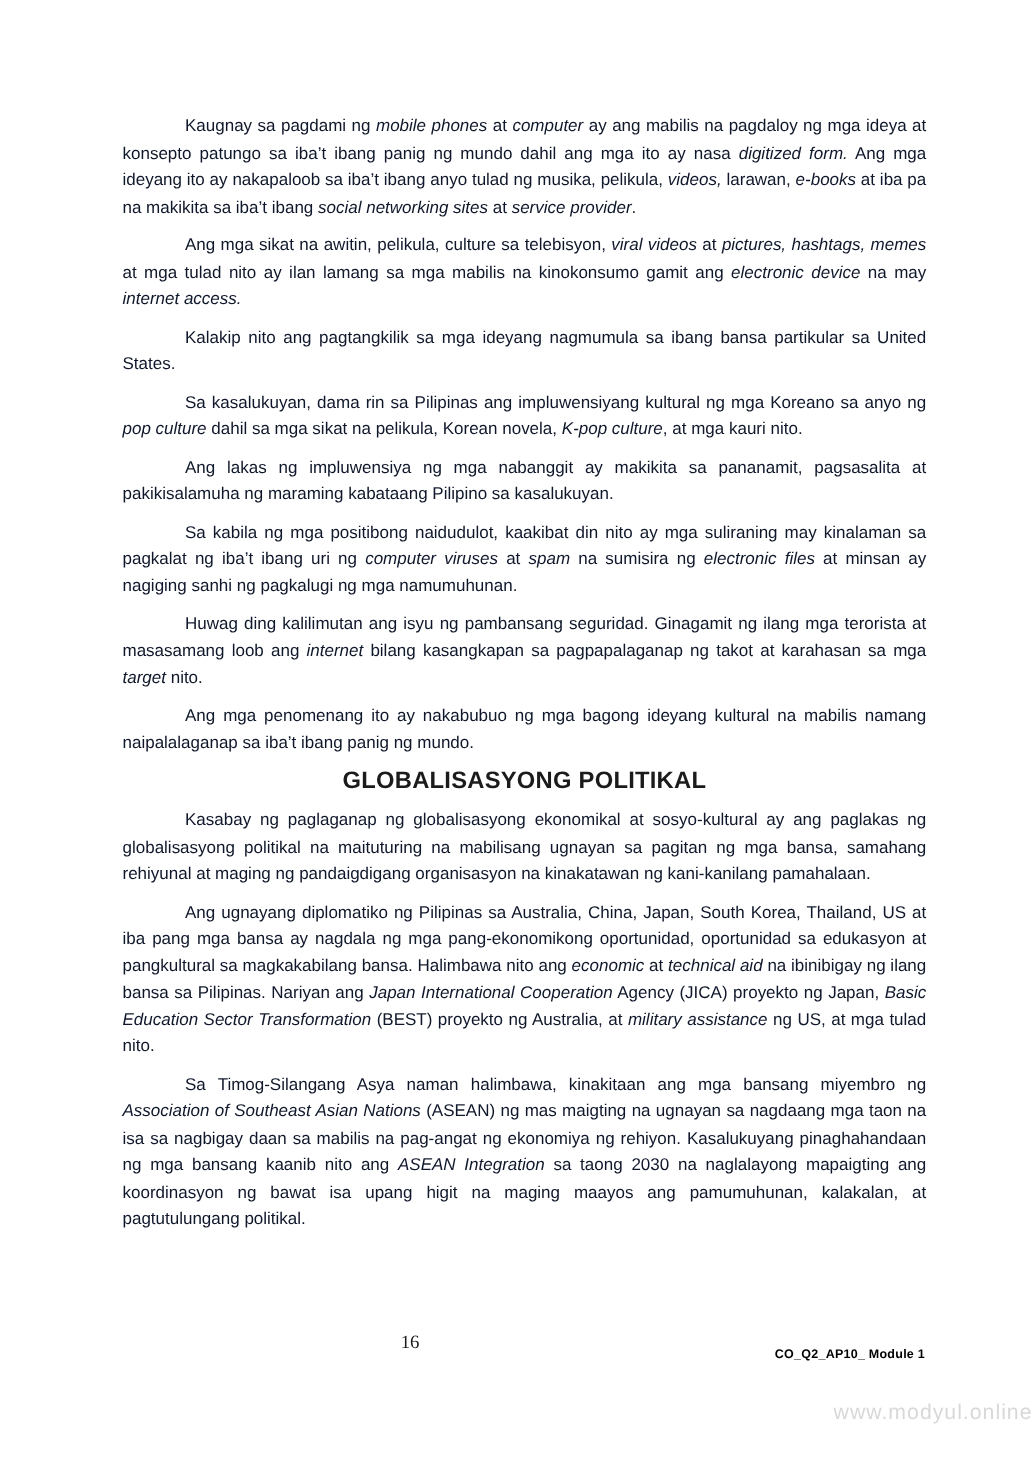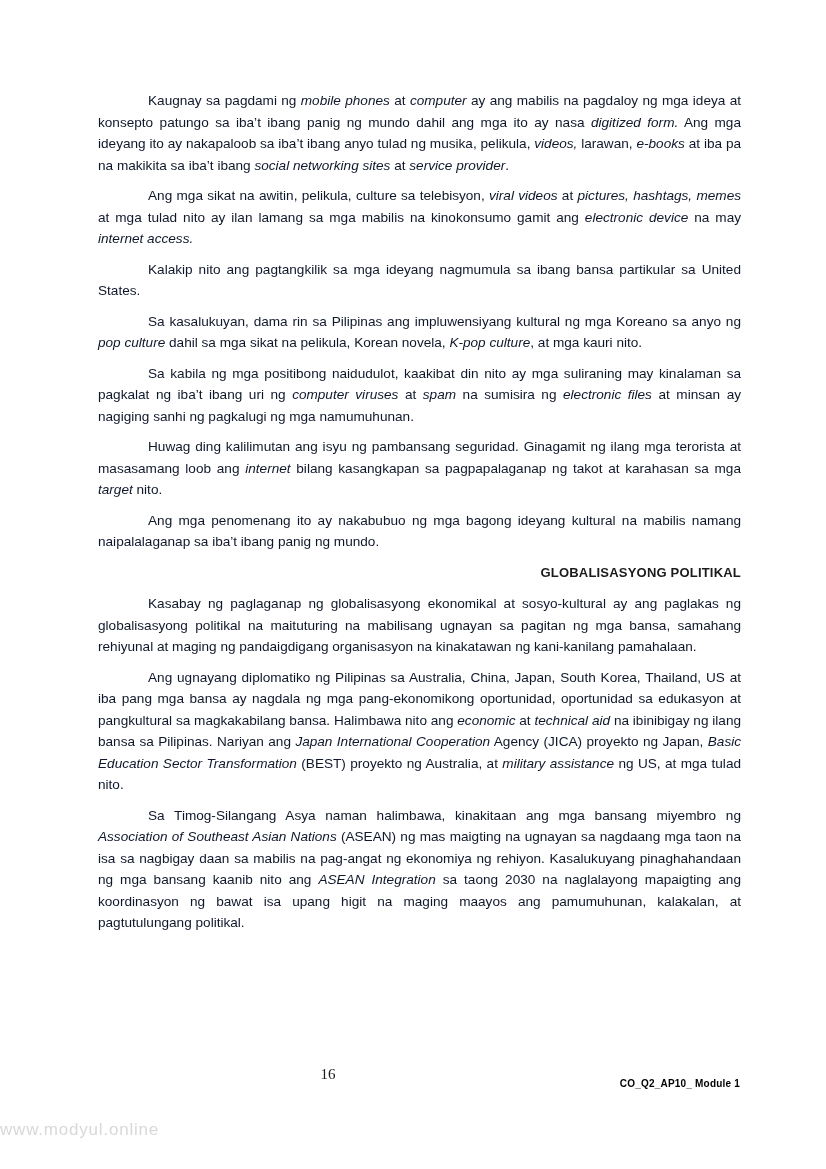--- a/index.html
+++ b/index.html
@@ -27,24 +27,24 @@
     line-height: 21.5px;
     text-align: justify;
     text-indent: 50px;
     color: #0f172a;
   }
   .body-paragraph em {
     font-style: italic;
   }
   .section-heading {
     margin: 9px 0 10px 0;
-    font-size: 13px;
+    font-size: 19px;
     line-height: 21.5px;
     font-weight: bold;
-    text-align: right;
+    text-align: center;
     text-indent: 0;
     color: #1b1b1b;
     letter-spacing: 0.2px;
   }
   .footer-pagenum {
     position: absolute;
     top: 1066px;
     left: 0;
     width: 656px;
     text-align: center;
@@ -60,35 +60,36 @@
     font-weight: bold;
     font-size: 10px;
     color: #000000;
     letter-spacing: 0.2px;
   }
   .watermark {
     position: absolute;
     top: 1120px;
     left: 0;
     width: 826px;
-    text-align: left;
+    text-align: right;
     font-size: 17px;
     color: #d8d8d8;
     letter-spacing: 0.8px;
   }
 </style>
 </head>
 <body>
 
 <div class="page">
   <div class="content" id="doc-content">
       <p class="body-paragraph"><span>Kaugnay sa pagdami ng </span><em>mobile phones</em><span> at </span><em>computer</em><span> ay ang mabilis na pagdaloy ng mga ideya at konsepto patungo sa iba’t ibang panig ng mundo dahil ang mga ito ay nasa </span><em>digitized form.</em><span> Ang mga ideyang ito ay nakapaloob sa iba’t ibang anyo tulad ng musika, pelikula, </span><em>videos,</em><span> larawan, </span><em>e-books</em><span> at iba pa na makikita sa iba’t ibang </span><em>social networking sites</em><span> at </span><em>service provider</em><span>.</span></p>
       <p class="body-paragraph"><span>Ang mga sikat na awitin, pelikula, culture sa telebisyon, </span><em>viral videos</em><span> at </span><em>pictures, hashtags, memes</em><span> at mga tulad nito ay ilan lamang sa mga mabilis na kinokonsumo gamit ang </span><em>electronic device</em><span> na may </span><em>internet access.</em></p>
       <p class="body-paragraph"><span>Kalakip nito ang pagtangkilik sa mga ideyang nagmumula sa ibang bansa partikular sa United States.</span></p>
       <p class="body-paragraph"><span>Sa kasalukuyan, dama rin sa Pilipinas ang impluwensiyang kultural ng mga Koreano sa anyo ng </span><em>pop culture</em><span> dahil sa mga sikat na pelikula, Korean novela, </span><em>K-pop culture</em><span>, at mga kauri nito.</span></p>
+      <p class="body-paragraph"><span>Ang lakas ng impluwensiya ng mga nabanggit ay makikita sa pananamit, pagsasalita at pakikisalamuha ng maraming kabataang Pilipino sa kasalukuyan.</span></p>
       <p class="body-paragraph"><span>Sa kabila ng mga positibong naidudulot, kaakibat din nito ay mga suliraning may kinalaman sa pagkalat ng iba’t ibang uri ng </span><em>computer viruses</em><span> at </span><em>spam</em><span> na sumisira ng </span><em>electronic files</em><span> at minsan ay nagiging sanhi ng pagkalugi ng mga namumuhunan.</span></p>
       <p class="body-paragraph"><span>Huwag ding kalilimutan ang isyu ng pambansang seguridad. Ginagamit ng ilang mga terorista at masasamang loob ang </span><em>internet</em><span> bilang kasangkapan sa pagpapalaganap ng takot at karahasan sa mga </span><em>target</em><span> nito.</span></p>
       <p class="body-paragraph"><span>Ang mga penomenang ito ay nakabubuo ng mga bagong ideyang kultural na mabilis namang naipalalaganap sa iba’t ibang panig ng mundo.</span></p>
       <h2 class="section-heading"><span>GLOBALISASYONG POLITIKAL</span></h2>
       <p class="body-paragraph"><span>Kasabay ng paglaganap ng globalisasyong ekonomikal at sosyo-kultural ay ang paglakas ng globalisasyong politikal na maituturing na mabilisang ugnayan sa pagitan ng mga bansa, samahang rehiyunal at maging ng pandaigdigang organisasyon na kinakatawan ng kani-kanilang pamahalaan.</span></p>
       <p class="body-paragraph"><span>Ang ugnayang diplomatiko ng Pilipinas sa Australia, China, Japan, South Korea, Thailand, US at iba pang mga bansa ay nagdala ng mga pang-ekonomikong oportunidad, oportunidad sa edukasyon at pangkultural sa magkakabilang bansa. Halimbawa nito ang </span><em>economic</em><span> at </span><em>technical aid</em><span> na ibinibigay ng ilang bansa sa Pilipinas. Nariyan ang </span><em>Japan International Cooperation</em><span> Agency (JICA) proyekto ng Japan, </span><em>Basic Education Sector Transformation</em><span> (BEST) proyekto ng Australia, at </span><em>military assistance</em><span> ng US, at mga tulad nito.</span></p>
       <p class="body-paragraph"><span>Sa Timog-Silangang Asya naman halimbawa, kinakitaan ang mga bansang miyembro ng </span><em>Association of Southeast Asian Nations</em><span> (ASEAN) ng mas maigting na ugnayan sa nagdaang mga taon na isa sa nagbigay daan sa mabilis na pag-angat ng ekonomiya ng rehiyon. Kasalukuyang pinaghahandaan ng mga bansang kaanib nito ang </span><em>ASEAN Integration</em><span> sa taong 2030 na naglalayong mapaigting ang koordinasyon ng bawat isa upang higit na maging maayos ang pamumuhunan, kalakalan, at pagtutulungang politikal.</span></p>
     </div>
   <div class="footer-pagenum">16</div>
   <div class="footer-module">CO_Q2_AP10_ Module 1</div>

